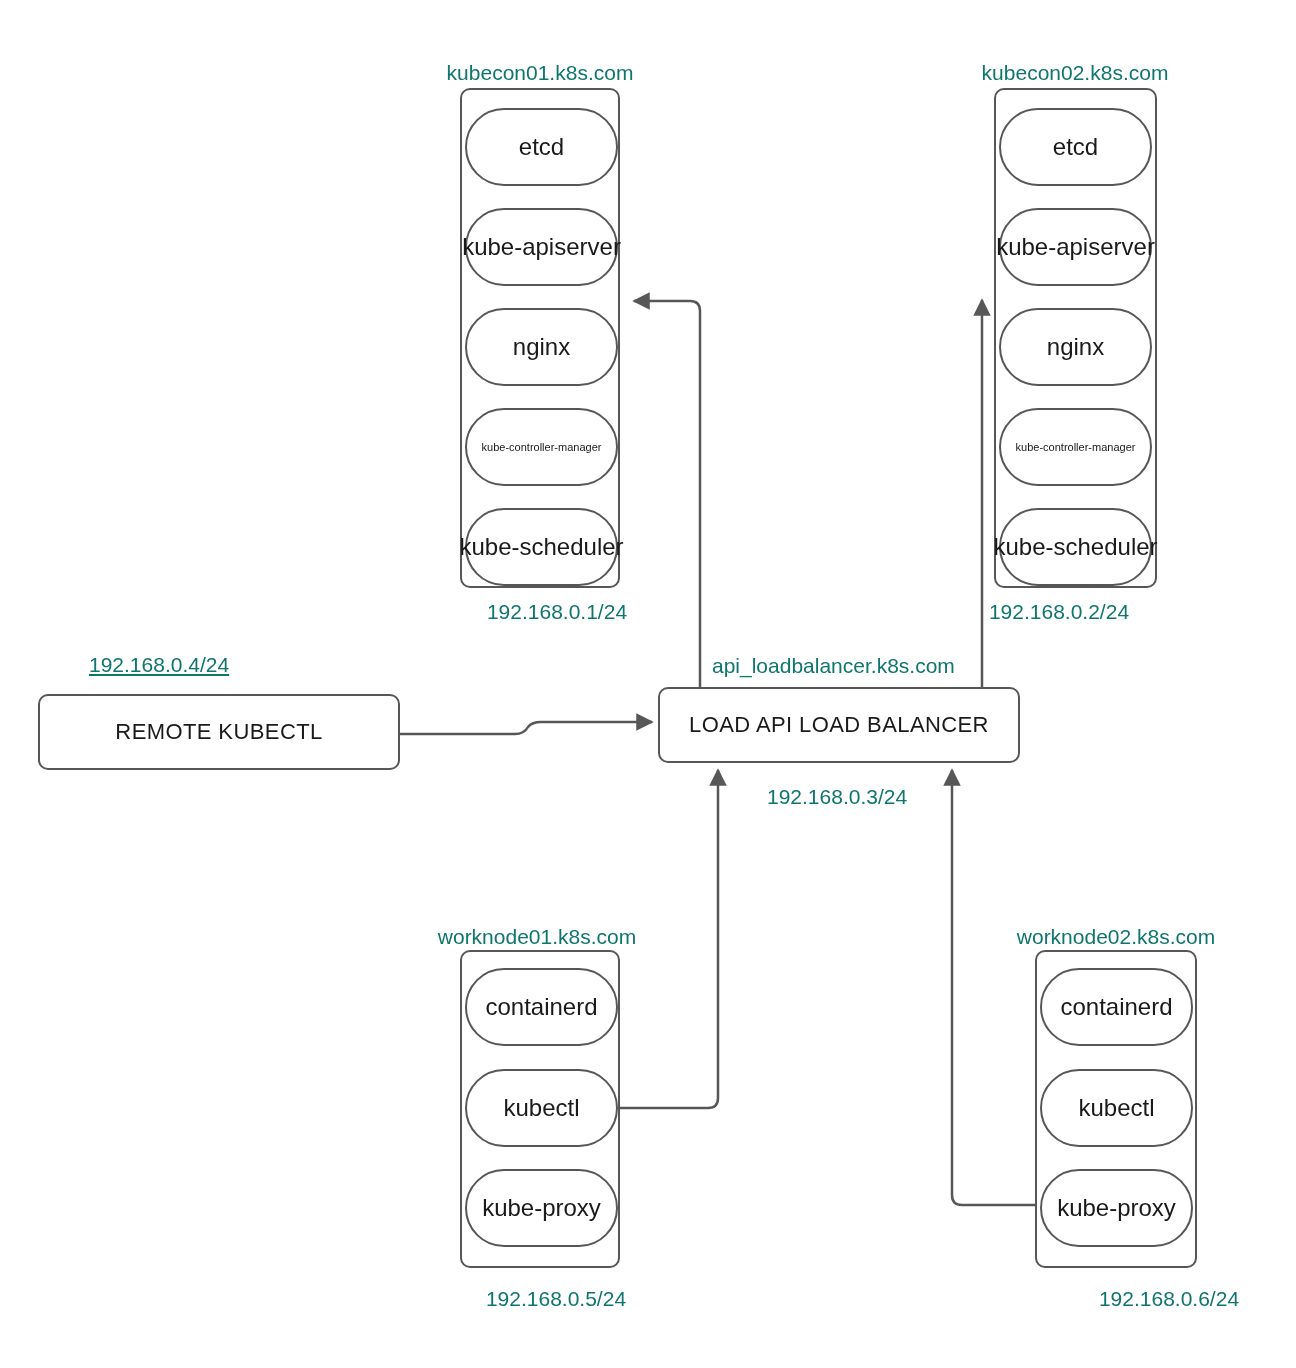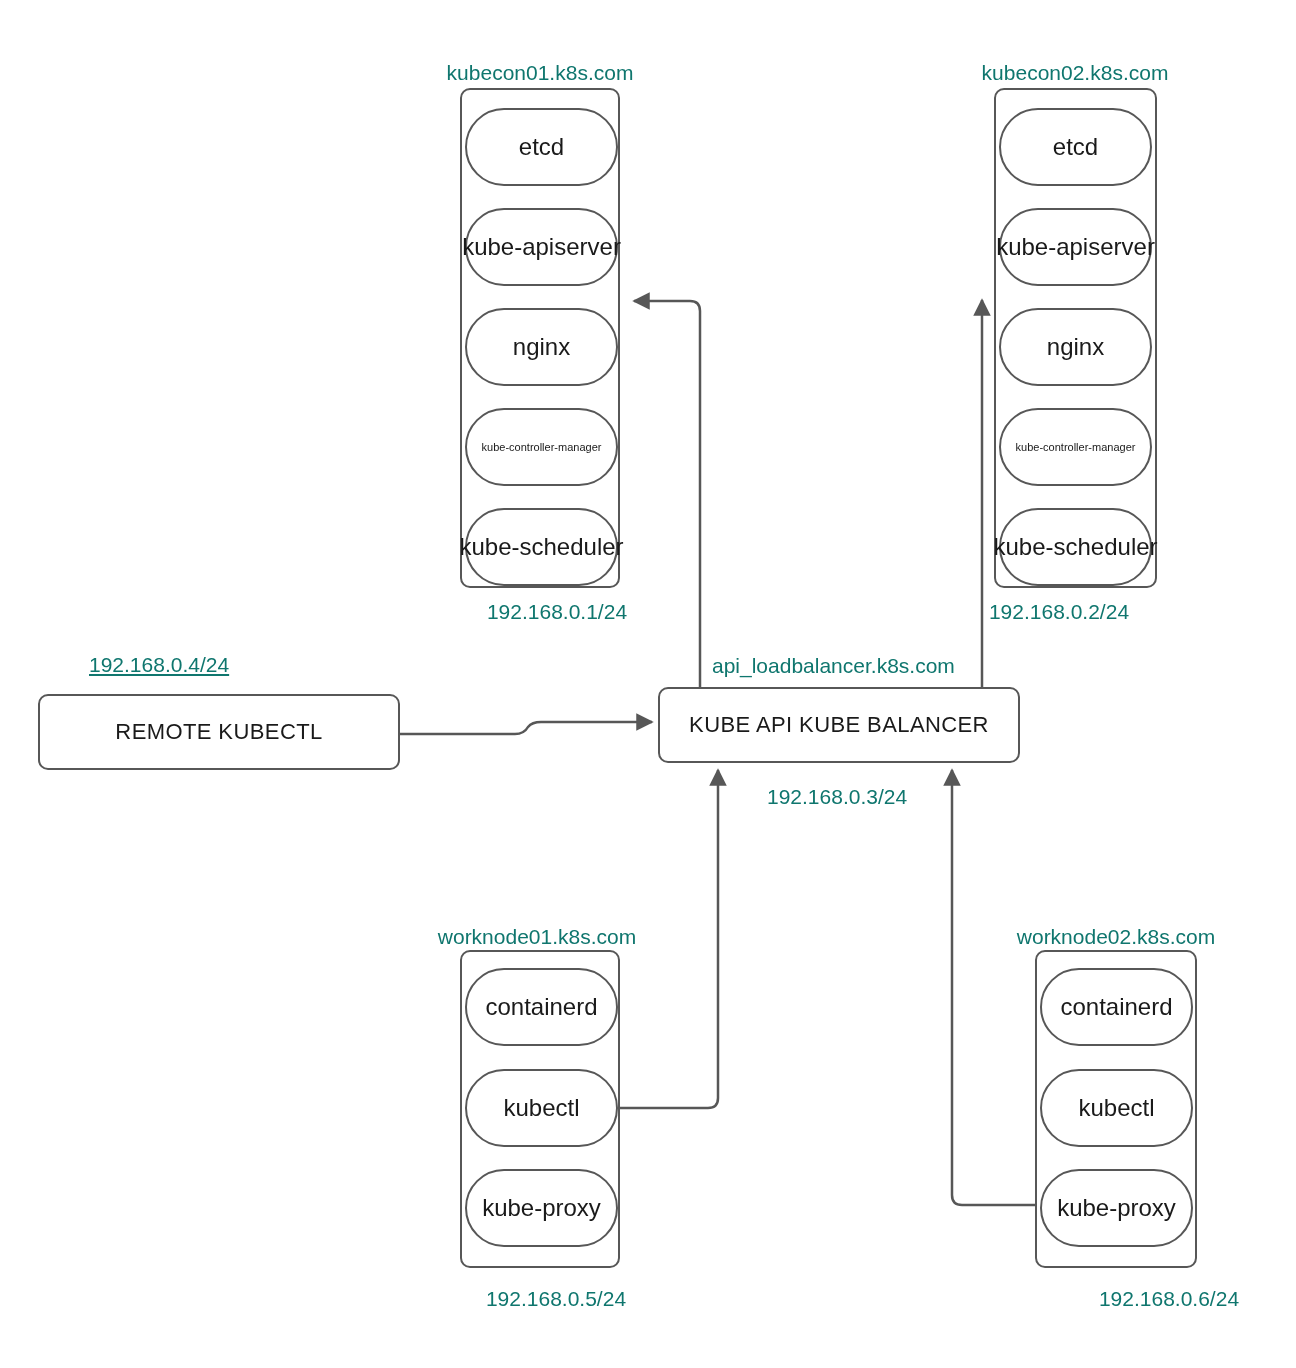--- a/index.html
+++ b/index.html
@@ -160,21 +160,21 @@
 
   <div class="label" style="left:89px; top:654px;text-decoration:underline;">192.168.0.4/24</div>
 
   <div class="rect-box" style="left:38px; top:694px; width:362px; height:76px;">
     <span>REMOTE KUBECTL</span>
   </div>
 
   <div class="label" style="left:712px; top:655px;">api_loadbalancer.k8s.com</div>
 
   <div class="rect-box" style="left:658px; top:687px; width:362px; height:76px;">
-    <span>KUBE API KUBE BALANCER</span>
+    <span>LOAD API LOAD BALANCER</span>
   </div>
 
   <div class="label" style="left:755px; top:786px;margin-left:12px;">192.168.0.3/24</div>
 
   <div class="label center" style="left:537px; top:926px;">worknode01.k8s.com</div>
 
   <div class="node-box" style="left:460px; top:950px; width:160px; height:318px;"></div>
 
   <div class="pill" style="left:465px; top:968px; width:153px; height:78px;">
     <span>containerd</span>

